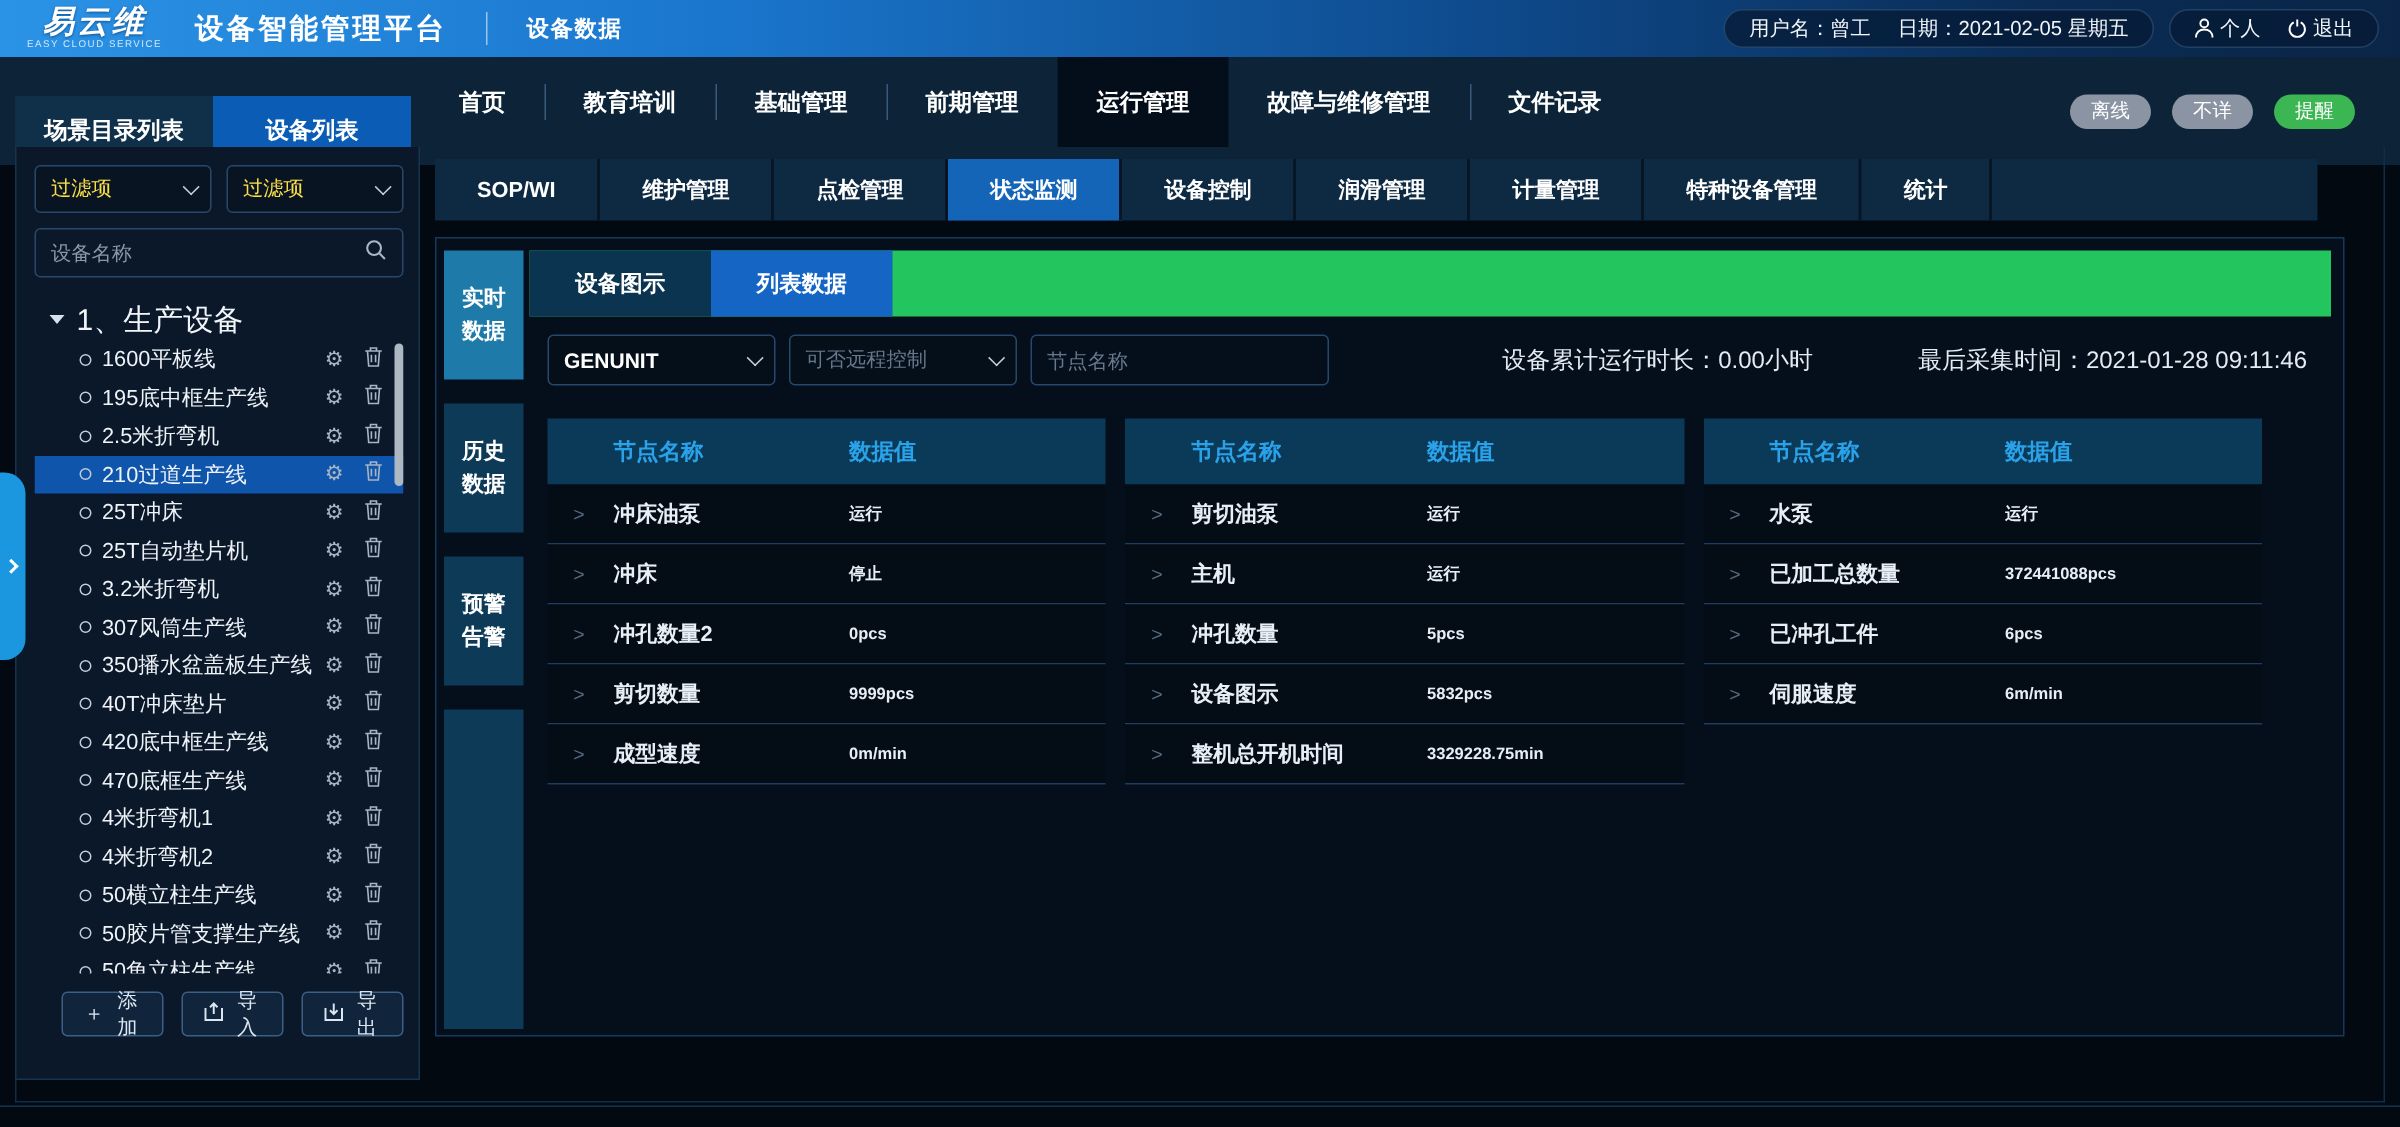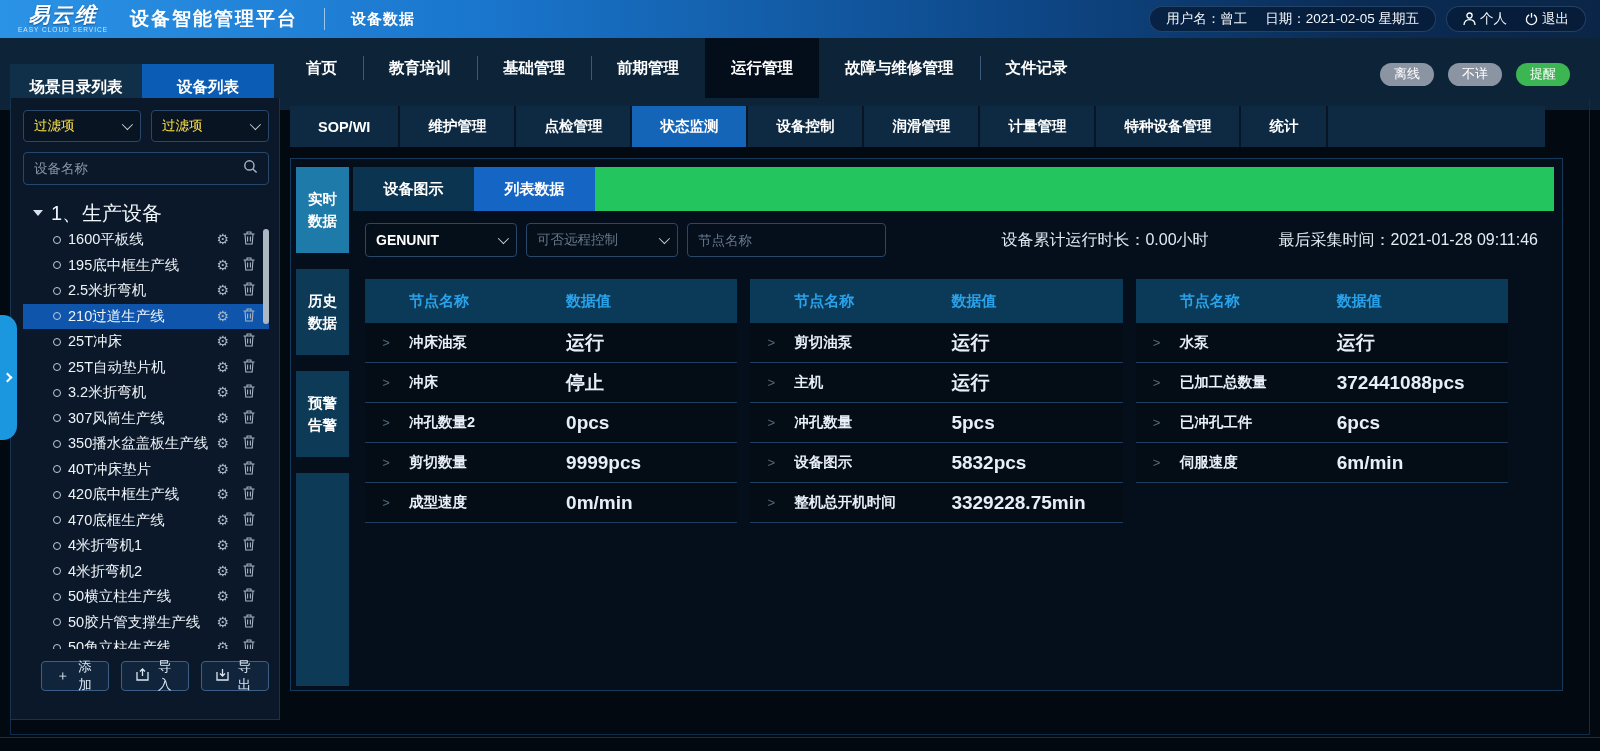--- a/index.html
+++ b/index.html
@@ -106,21 +106,21 @@
   .tool-input { flex:0 0 150px; height:34px; border:1px solid #28486b; border-radius:4px; background:transparent;
     padding:0 10px; color:#e8eef5; font-size:13.5px; outline:none; font-family:inherit; }
   .tool-input::placeholder { color:#67788c; }
   .tool-info { margin-left:auto; display:flex; gap:70px; padding-right:16px; font-size:16px; color:#e3ebf3; }
 
   .tables { display:flex; gap:13px; padding:10px 46px 0 12px; align-items:flex-start; }
   .dtable { flex:1; }
   .trow { display:flex; align-items:center; height:40px; background:#040c16; border-bottom:1px solid #1e3d60; }
   .trow .cchev { flex:0 0 42px; text-align:center; color:#566a7e; font-size:13px; }
   .trow .cname { flex:1 1 auto; font-size:14.5px; font-weight:bold; padding-left:2px; }
-  .trow .cval  { flex:0 0 46%; font-size:19px; font-weight:bold; }
+  .trow .cval  { flex:0 0 46%; font-size:11px; font-weight:bold; }
   .thead { height:44px; background:#0b3a58; border-bottom:none; }
   .thead .cname, .thead .cval { color:#2aa2ea; font-size:15px; }
 
   
   .frame { position:absolute; left:10px; top:98px; width:1580px; height:637px;
     border:1px solid #0f2c4a; border-top:none; pointer-events:none; }
   .footer-line { position:absolute; left:0; top:737px; width:1600px; height:1px; background:#123252; }
 </style>
 </head>
 <body>

